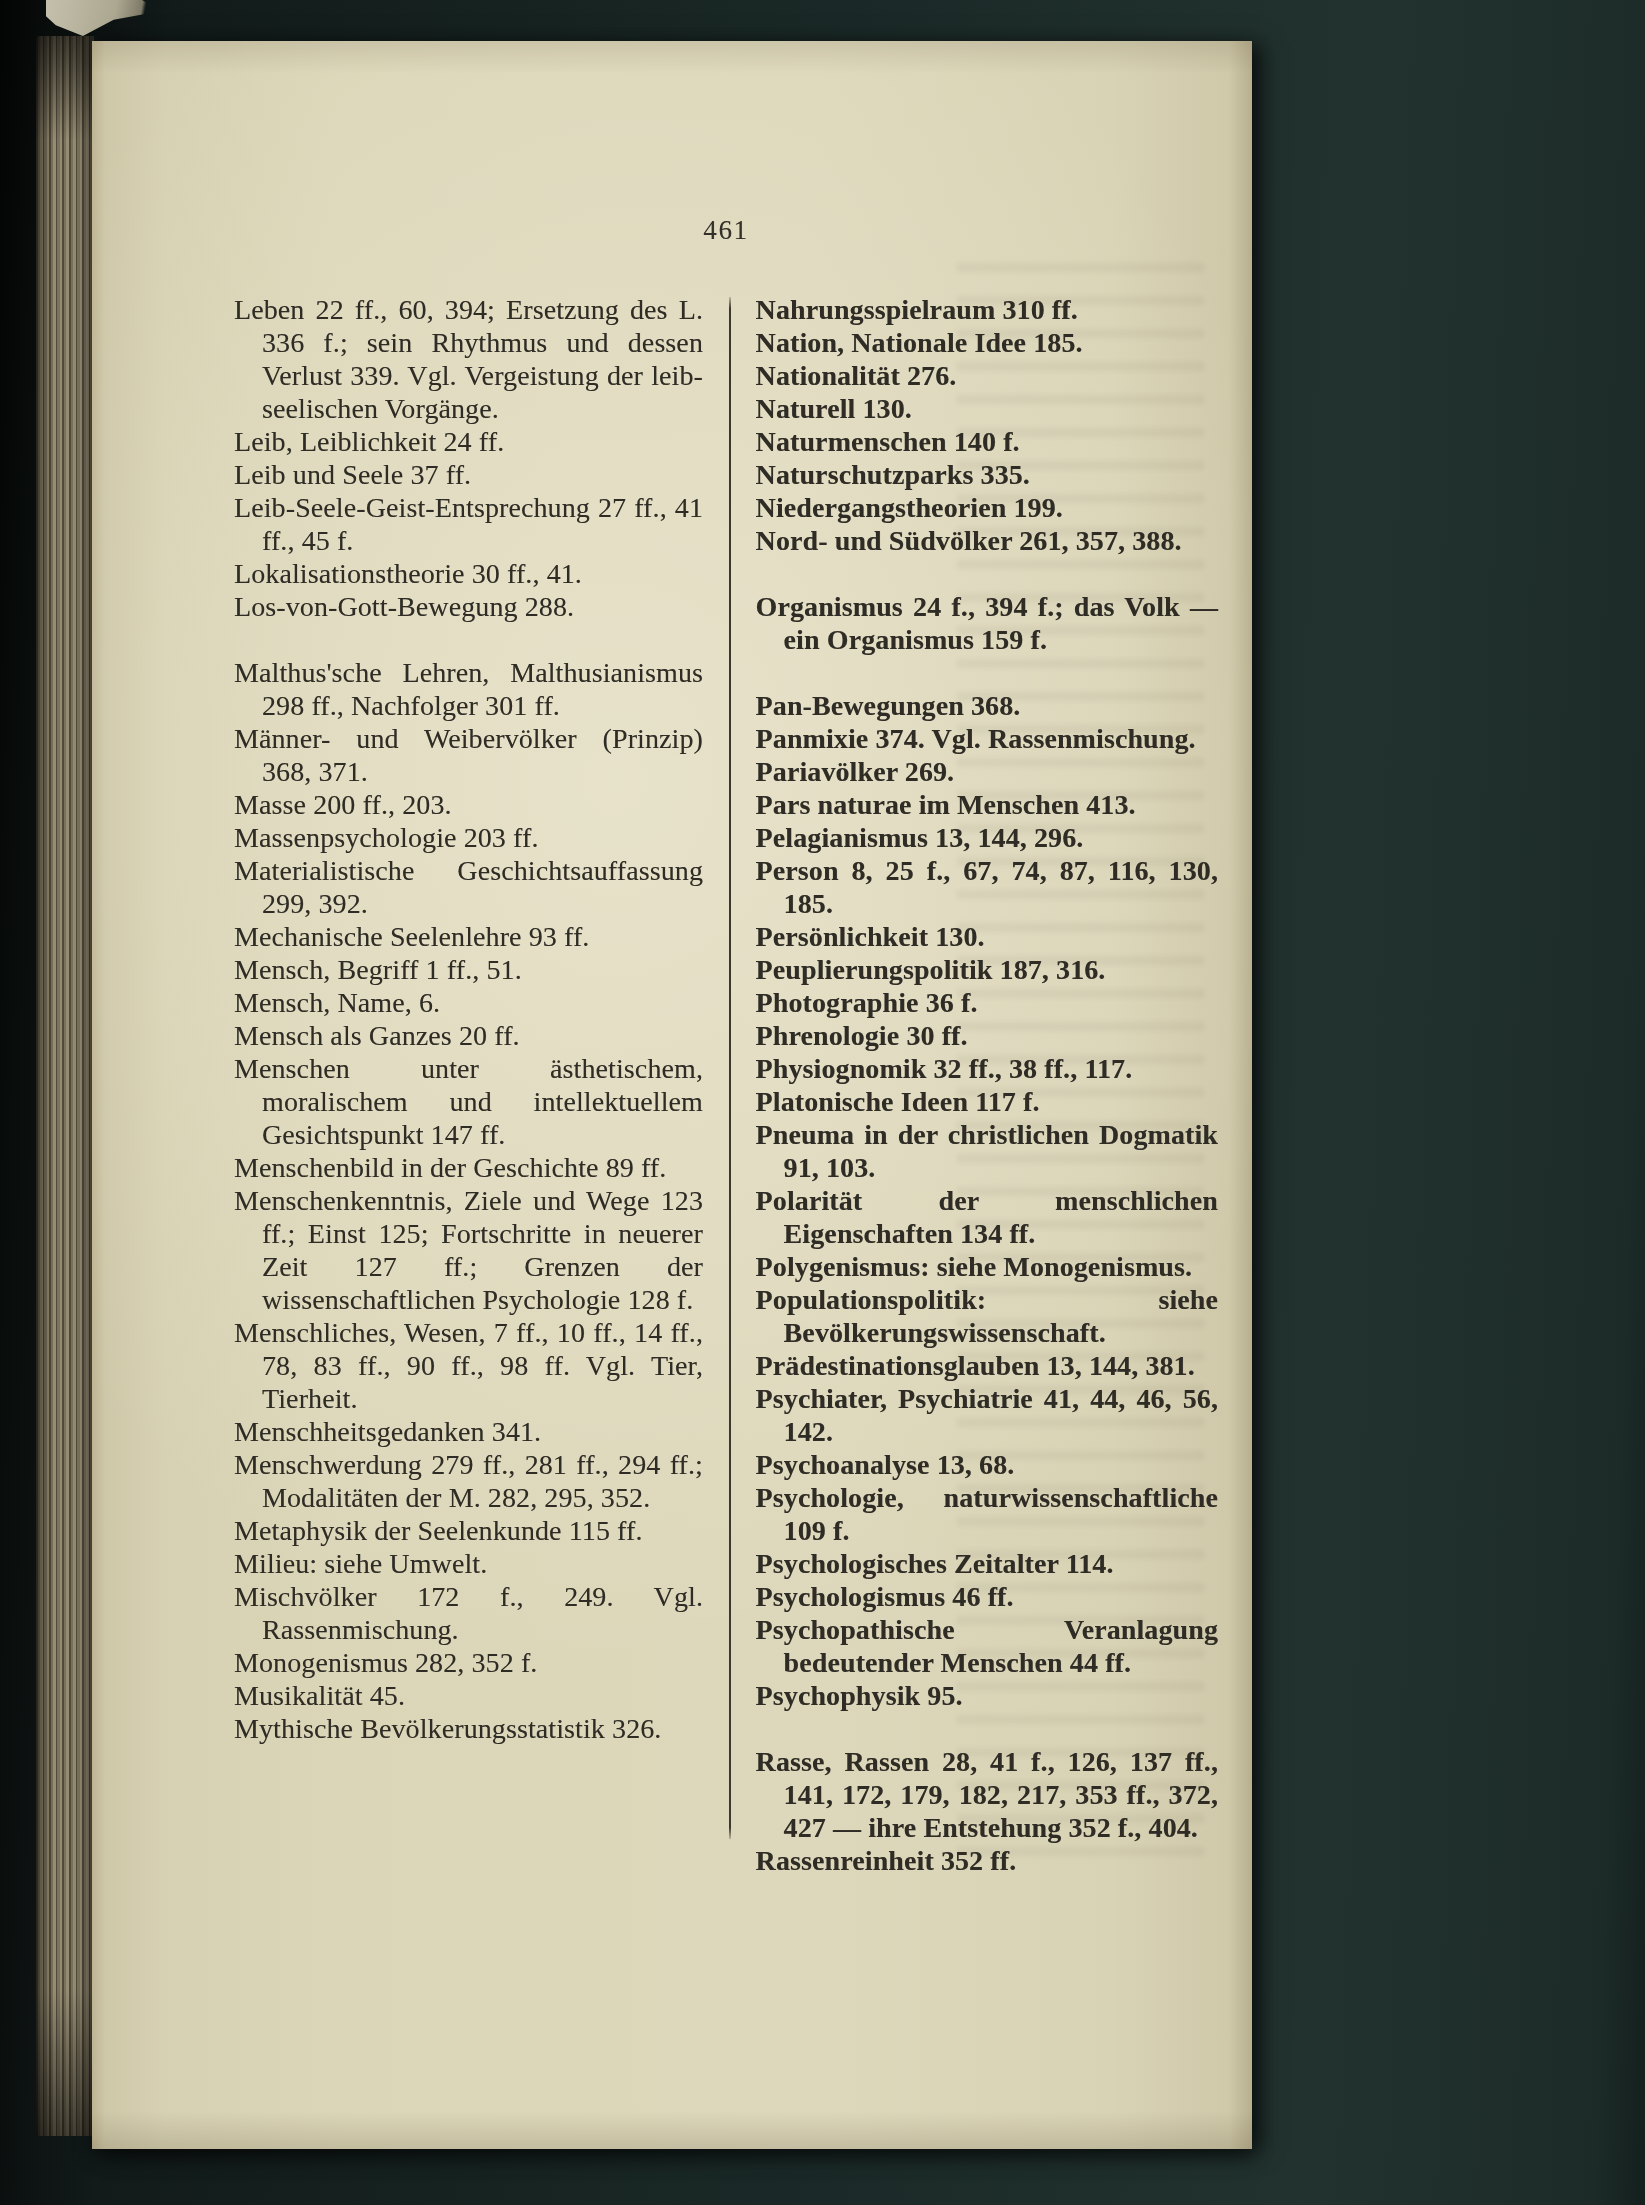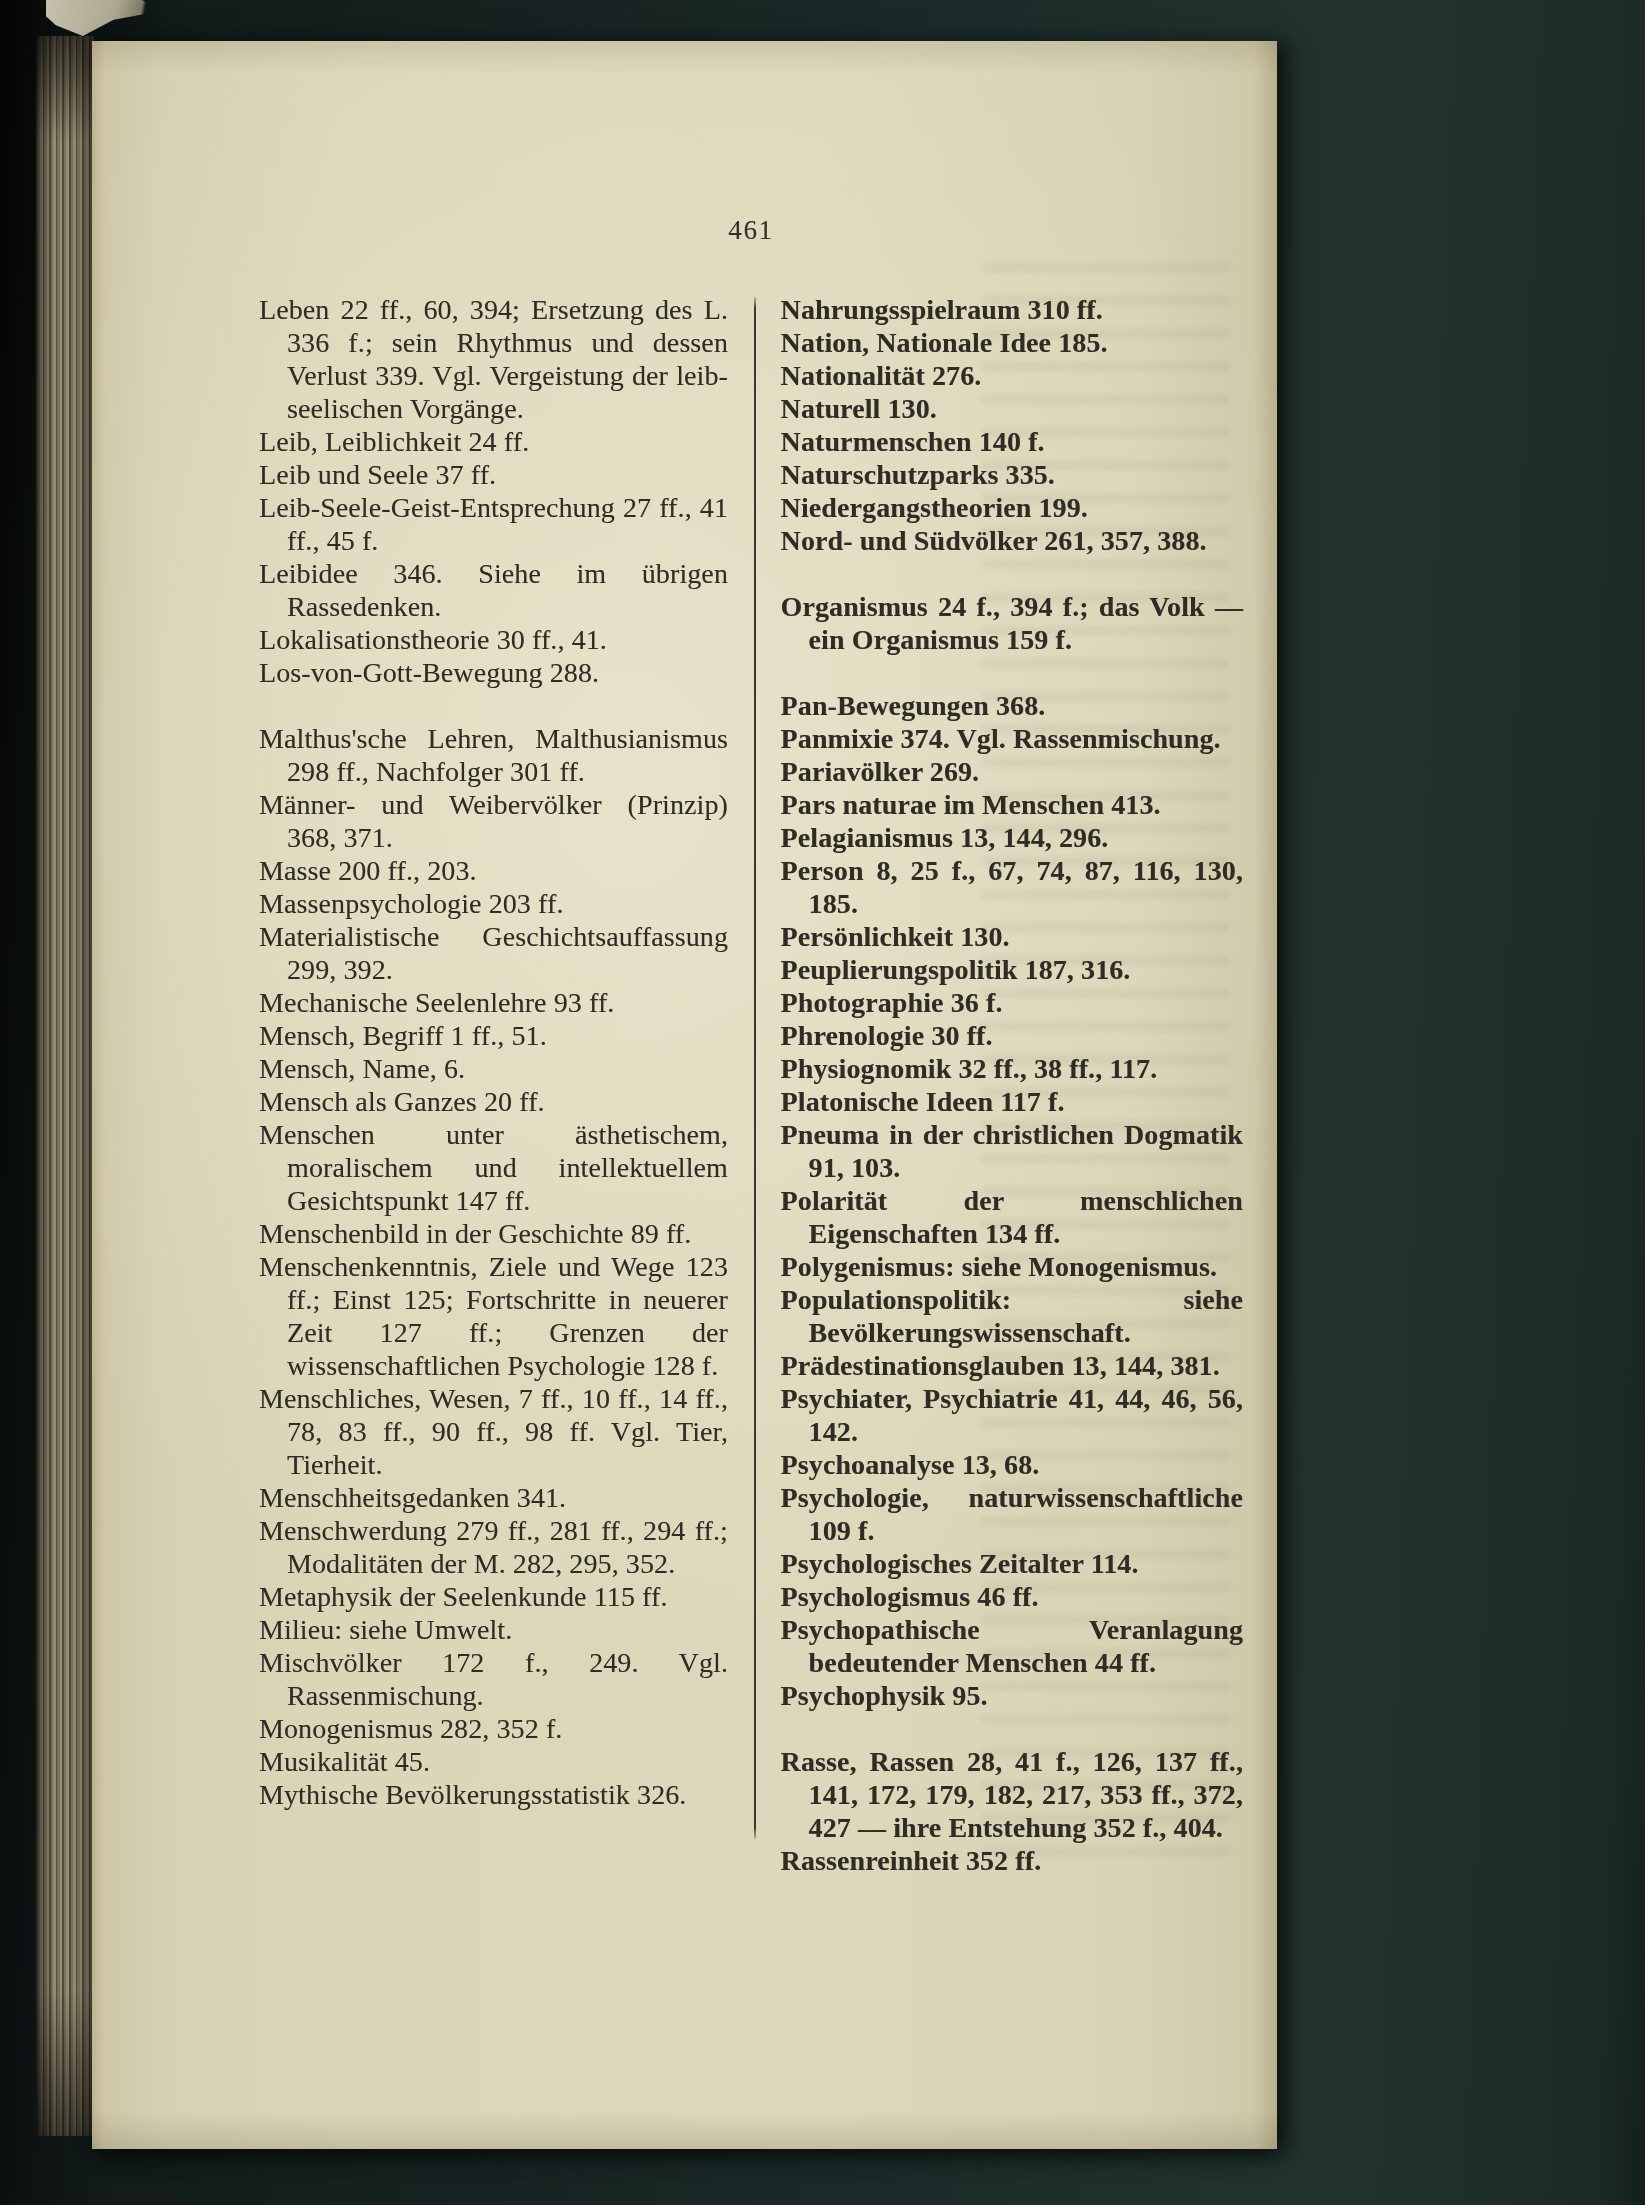--- a/index.html
+++ b/index.html
@@ -30,21 +30,20 @@
     border-radius:3.3px 0 0 3.3px;
   }
   
   .page{
     position:absolute;left:92px;top:41px;width:1160px;height:2108px;
     background:
       radial-gradient(ellipse 1029px 1234px at 45% 35%,rgba(252,249,233,.32),rgba(252,249,233,0) 72%),
       linear-gradient(180deg,rgba(95,85,58,.16) 0,rgba(95,85,58,0) 33px,rgba(95,85,58,0) calc(100% - 38px),rgba(95,85,58,.20) 100%),
       linear-gradient(90deg,#bdb492 0px,#cec7a8 13px,#d7d1b3 70px,#dcd6b9 247px,#ddd7bb 62%,#d9d3b6 88%,#cfc8a9 98%,#b7af8e 100%);
     box-shadow:10px 3.3px 20px rgba(0,0,0,.55),0 8.2px 18px rgba(0,0,0,.45);
-    padding-left:25px;
   }
   
   .bleedthrough{
     position:absolute;right:48px;top:222px;width:247px;height:1613px;
     background:repeating-linear-gradient(180deg,rgba(92,86,68,.16) 0 9px,rgba(92,86,68,0) 9px 33px);
     filter:blur(2.5px);opacity:.45;
   }
   .content{width:984px;margin:0 0 0 142px;position:relative;}
   .page-number{
     padding-top:173px;margin:0;text-align:center;
@@ -83,21 +82,20 @@
     <div class="content">
       <p class="page-number">461</p>
 
       <div class="text-block">
         <div class="col left">
             <div class="index-section">
               <p class="index-entry" lang="de">Leben 22 ff., 60, 394; Ersetzung des L. 336 f.; sein Rhythmus und dessen Verlust 339. Vgl. Vergeistung der leib-seelischen Vorgänge.</p>
               <p class="index-entry" lang="de">Leib, Leiblichkeit 24 ff.</p>
               <p class="index-entry" lang="de">Leib und Seele 37 ff.</p>
               <p class="index-entry" lang="de">Leib-Seele-Geist-Entsprechung 27 ff., 41 ff., 45 f.</p>
-              <p class="index-entry" lang="de">Leibidee 346. Siehe im übrigen Rassedenken.</p>
               <p class="index-entry" lang="de">Lokalisationstheorie 30 ff., 41.</p>
               <p class="index-entry" lang="de">Los-von-Gott-Bewegung 288.</p>
             </div>
             <div class="index-section">
               <p class="index-entry" lang="de">Malthus'sche Lehren, Malthusianismus 298 ff., Nachfolger 301 ff.</p>
               <p class="index-entry" lang="de">Männer- und Weibervölker (Prinzip) 368, 371.</p>
               <p class="index-entry" lang="de">Masse 200 ff., 203.</p>
               <p class="index-entry" lang="de">Massenpsychologie 203 ff.</p>
               <p class="index-entry" lang="de">Materialistische Geschichtsauffassung 299, 392.</p>
               <p class="index-entry" lang="de">Mechanische Seelenlehre 93 ff.</p>

